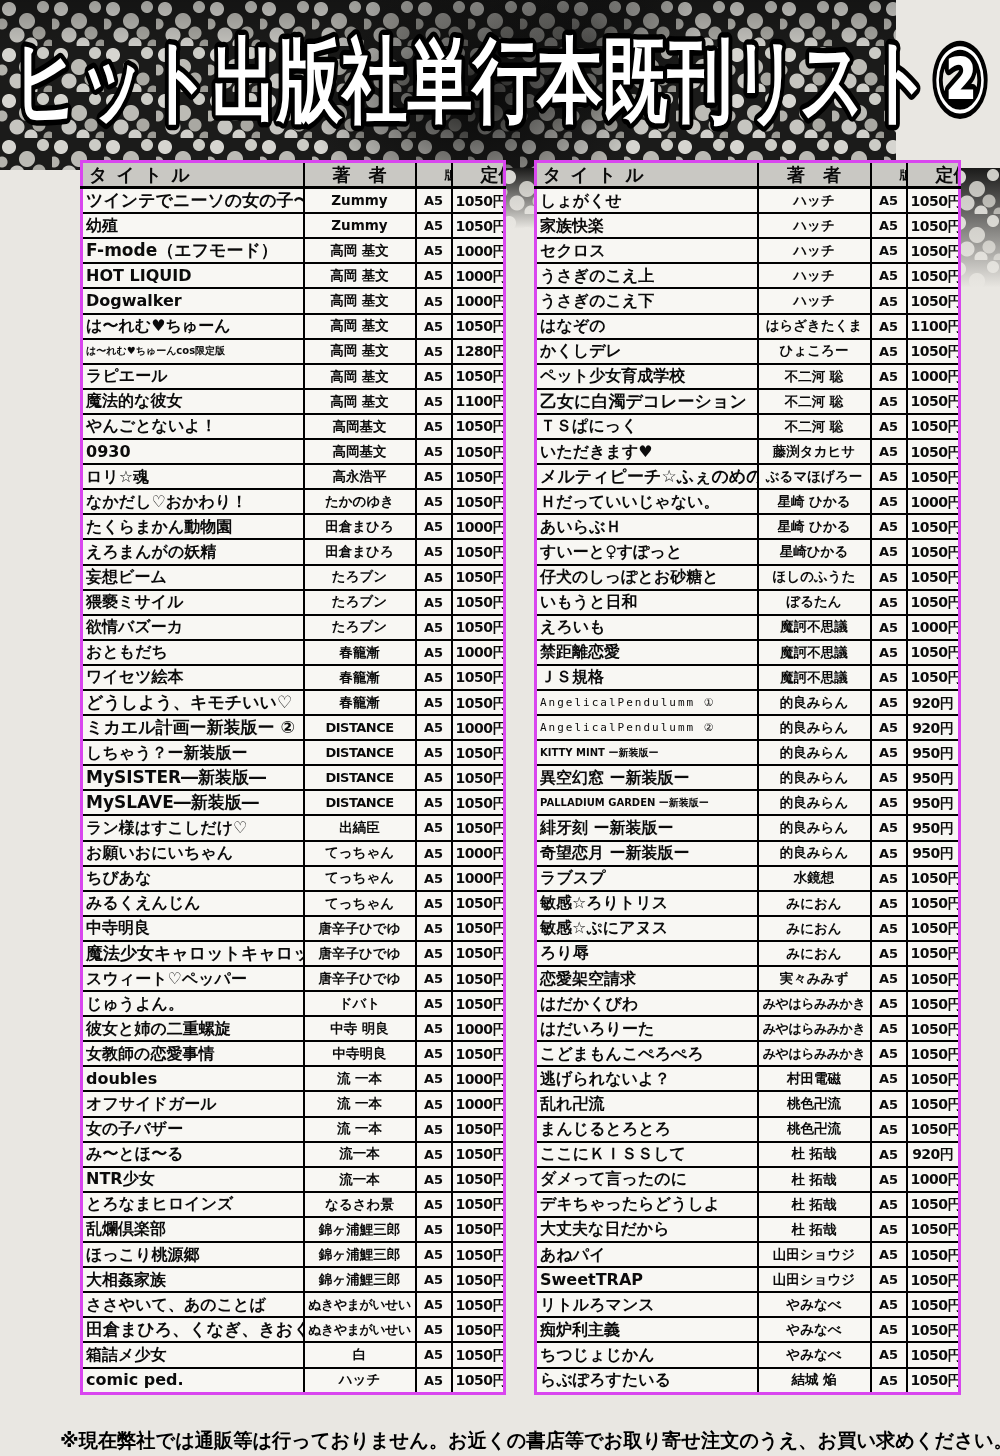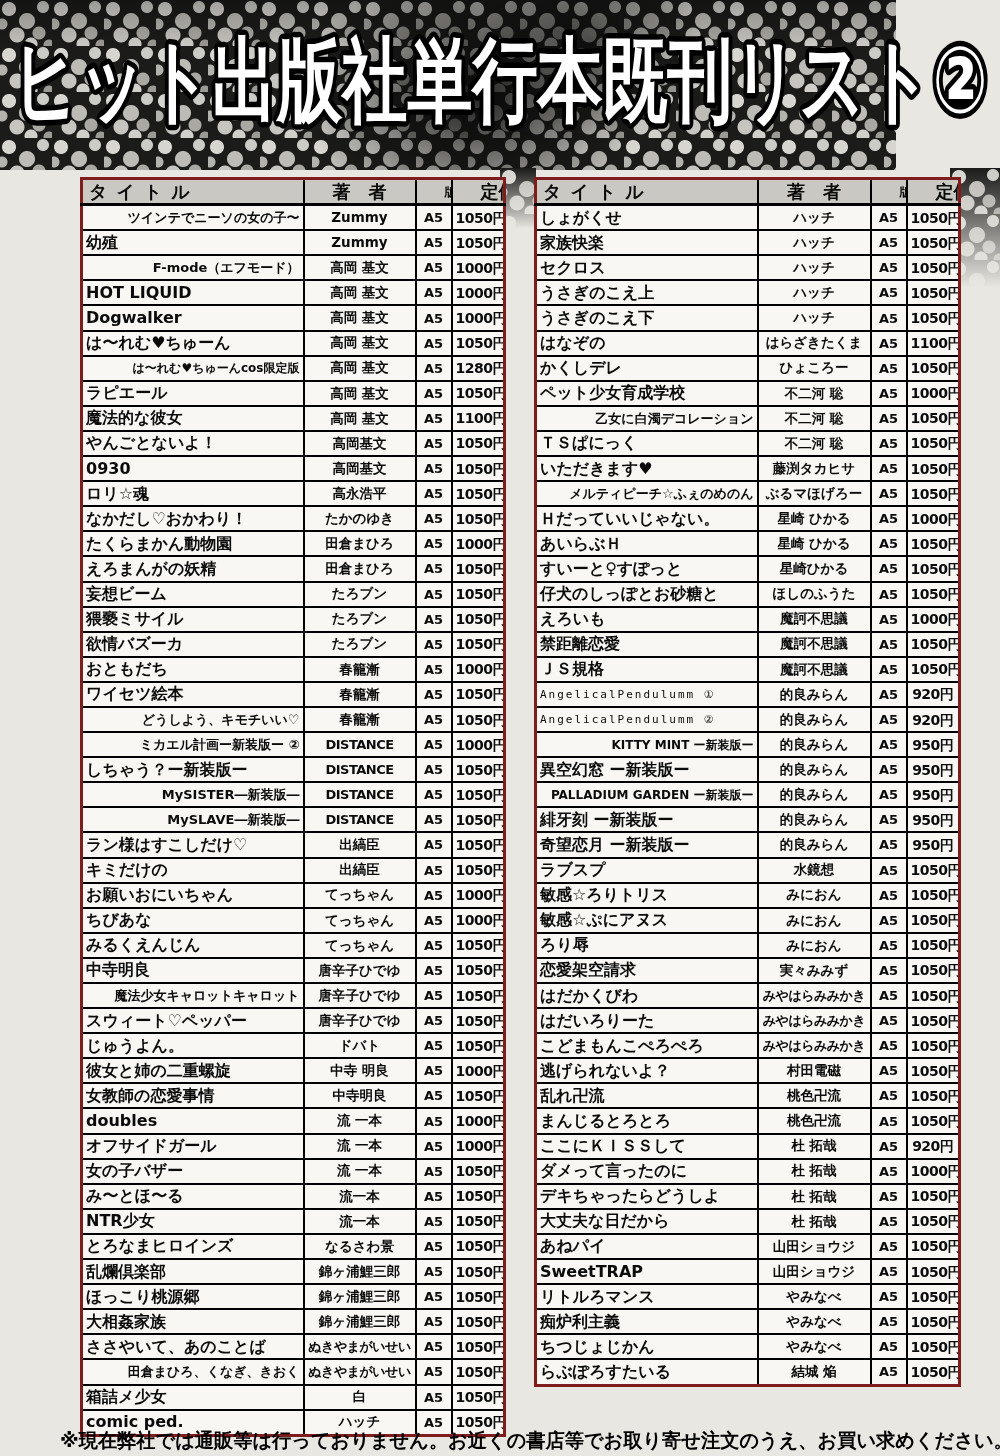--- a/index.html
+++ b/index.html
@@ -29,34 +29,34 @@
   #banner svg{position:absolute;left:0;top:0;}
 
   
   .patch{position:absolute;}
   .patch .fade{position:absolute;inset:0;
     background:linear-gradient(to bottom, rgba(233,231,226,0) 0%, #e9e7e2 92%);}
   #patch-right{left:950px;top:168px;width:50px;height:130px;}
   #patch-mid{left:500px;top:168px;width:36px;height:66px;}
 
   
-  table.booklist{position:absolute;top:177px;border-collapse:collapse;
-    table-layout:fixed;background:#f8f7f3;border:3px solid #7f1d1d;}
+  table.booklist{position:absolute;top:160px;border-collapse:collapse;
+    table-layout:fixed;background:#f8f7f3;border:3px solid #d946ef;}
   #left-table{left:80px;width:423px;}
   #right-table{left:534px;width:424px;}
   .booklist th,.booklist td{border:2px solid #000;padding:0 3px;height:23.1px;
     overflow:hidden;white-space:nowrap;font-weight:bold;color:#0b0b0b;line-height:1;}
   .booklist thead th{background:#c9c8c3;border-bottom:3px solid #000;}
   th.h-title{text-align:left;font-size:18px;letter-spacing:9px;padding-left:6px;}
   th.h-author{text-align:center;font-size:18px;}
   th.h-format{text-align:center;font-size:12px;letter-spacing:0;padding-left:28px;}
   th.h-price{text-align:center;font-size:18px;padding-left:28px;}
   td.c-title{font-size:16px;text-align:left;}
-  td.c-title.sm{font-size:13px;text-align:right;}
-  td.c-title.xs{font-size:12px;text-align:right;}
+  td.c-title.sm{font-size:17px;}
+  td.c-title.xs{font-size:10px;}
   td.c-title.spaced{font-family:"DejaVu Sans Mono",monospace;font-size:11px;
     letter-spacing:2px;font-weight:normal;}
   td.c-author{font-size:13.5px;text-align:center;}
   td.c-author.sm{font-size:13px;letter-spacing:-0.5px;}
   td.c-format{font-size:13px;text-align:center;}
   td.c-price{font-size:14px;text-align:center;letter-spacing:-0.5px;}
 
   
   #footnote{position:absolute;left:60px;top:1427px;width:940px;
     font-size:19.5px;font-weight:bold;white-space:nowrap;color:#000;
@@ -244,26 +244,20 @@
         <td class="c-format">A5</td>
         <td class="c-price">1050円</td>
       </tr>
       <tr>
         <td class="c-title">ラン様はすこしだけ♡</td>
         <td class="c-author">出縞臣</td>
         <td class="c-format">A5</td>
         <td class="c-price">1050円</td>
       </tr>
       <tr>
-        <td class="c-title">キミだけの</td>
-        <td class="c-author">出縞臣</td>
-        <td class="c-format">A5</td>
-        <td class="c-price">1050円</td>
-      </tr>
-      <tr>
         <td class="c-title">お願いおにいちゃん</td>
         <td class="c-author">てっちゃん</td>
         <td class="c-format">A5</td>
         <td class="c-price">1000円</td>
       </tr>
       <tr>
         <td class="c-title">ちびあな</td>
         <td class="c-author">てっちゃん</td>
         <td class="c-format">A5</td>
         <td class="c-price">1000円</td>
@@ -497,20 +491,26 @@
         <td class="c-format">A5</td>
         <td class="c-price">1050円</td>
       </tr>
       <tr>
         <td class="c-title">仔犬のしっぽとお砂糖と</td>
         <td class="c-author">ほしのふうた</td>
         <td class="c-format">A5</td>
         <td class="c-price">1050円</td>
       </tr>
       <tr>
+        <td class="c-title">いもうと日和</td>
+        <td class="c-author">ぼるたん</td>
+        <td class="c-format">A5</td>
+        <td class="c-price">1050円</td>
+      </tr>
+      <tr>
         <td class="c-title">えろいも</td>
         <td class="c-author">魔訶不思議</td>
         <td class="c-format">A5</td>
         <td class="c-price">1000円</td>
       </tr>
       <tr>
         <td class="c-title">禁距離恋愛</td>
         <td class="c-author">魔訶不思議</td>
         <td class="c-format">A5</td>
         <td class="c-price">1050円</td>

